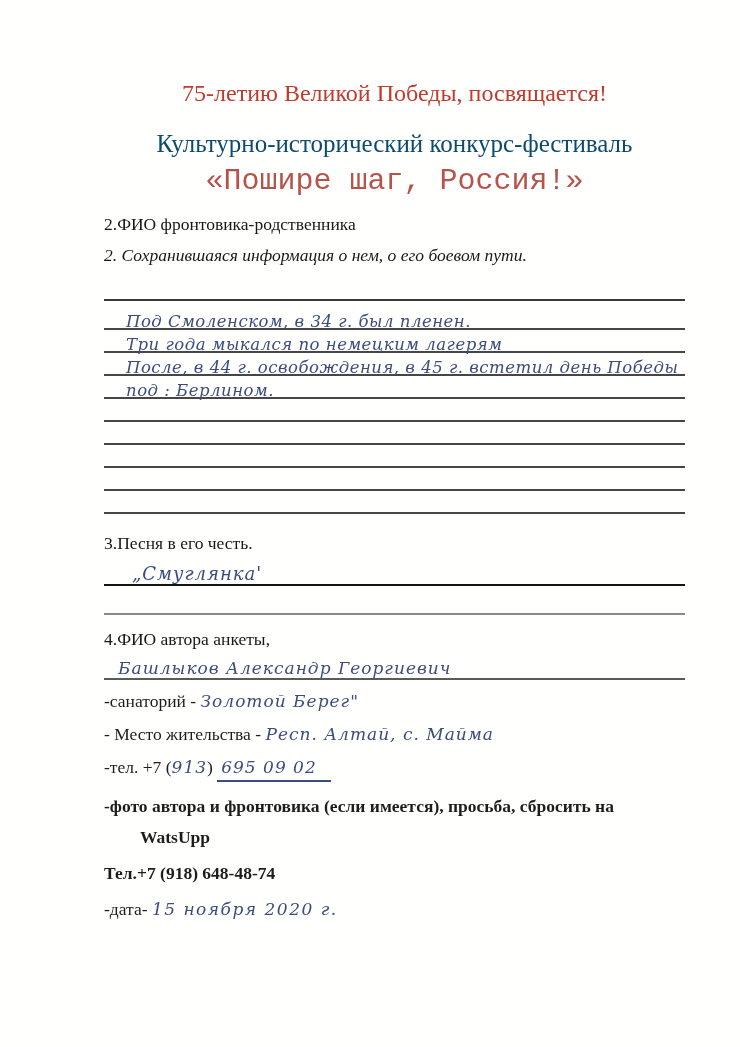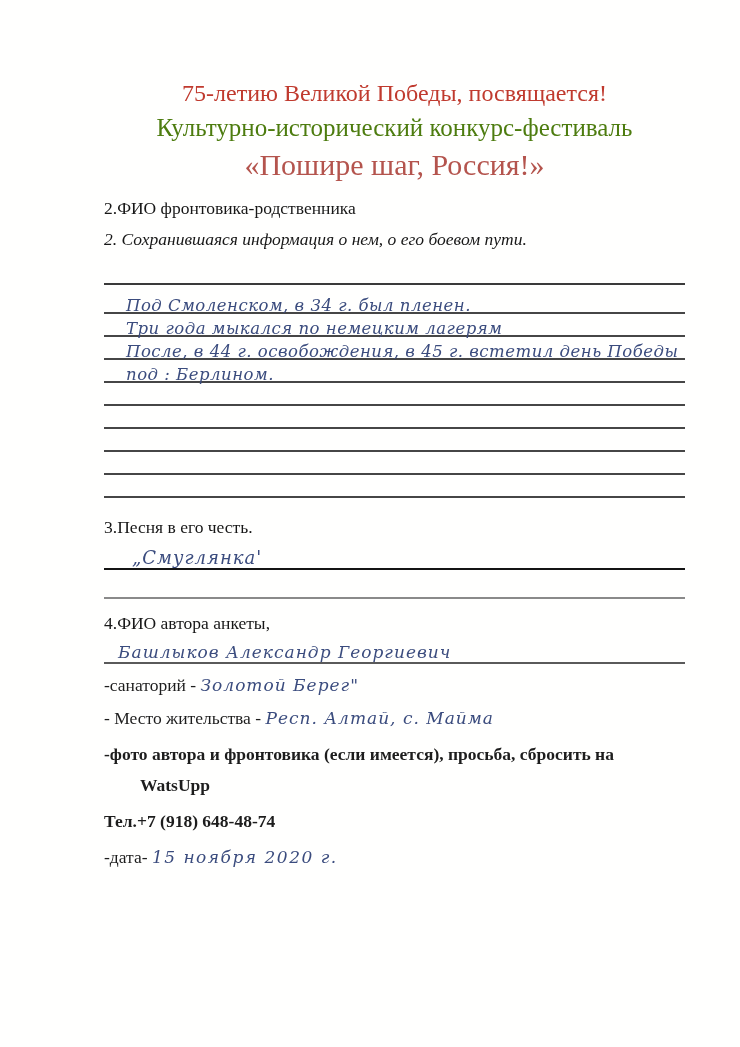--- a/index.html
+++ b/index.html
@@ -23,34 +23,34 @@
   
   .hdr1 {
     margin-top: 78px;
     text-align: center;
     font-size: 24px;
     line-height: 30px;
     color: #c03a2e;
     font-family: "Liberation Serif", serif;
   }
   .hdr2 {
-    margin-top: 4px;
+    margin-top: 20px;
     text-align: center;
     font-size: 25px;
     line-height: 31px;
-    color: #4d7c0f;
+    color: #0c4a6e;
     font-family: "Liberation Serif", serif;
   }
   .hdr3 {
     margin-top: 4px;
     text-align: center;
     font-size: 30px;
     line-height: 36px;
     color: #b4544d;
-    font-family: Liberation Serif, serif;
+    font-family: Liberation Mono, monospace;
     font-weight: 400;
   }
   
   .q-label {
     font-size: 17.5px;
     line-height: 22px;
     color: #171717;
   }
   .bold { font-weight: bold; }
   
@@ -187,20 +187,24 @@
     <div class="field-line">
       <span>-санаторий -</span>
       <span class="hw">Золотой Берег"</span>
     </div>
 
     <div class="field-line">
       <span>- Место жительства -</span>
       <span class="hw">Респ. Алтай, с. Майма</span>
     </div>
 
+    <div class="field-line">
+      <span>-тел. +7 (</span><span class="hw">913</span><span>)</span>
+      <span class="hw phone-number-underlined">695 09 02</span>
+    </div>
 
     <div class="field-line bold mt10">-фото автора и фронтовика (если имеется), просьба, сбросить на</div>
     <div class="field-line bold watsupp">WatsUpp</div>
 
     <div class="field-line bold mt10">Тел.+7 (918) 648-48-74</div>
 
     <div class="field-line mt10">
       <span>-дата-</span>
       <span class="hw date-hw">15 ноября 2020 г.</span>
     </div>

